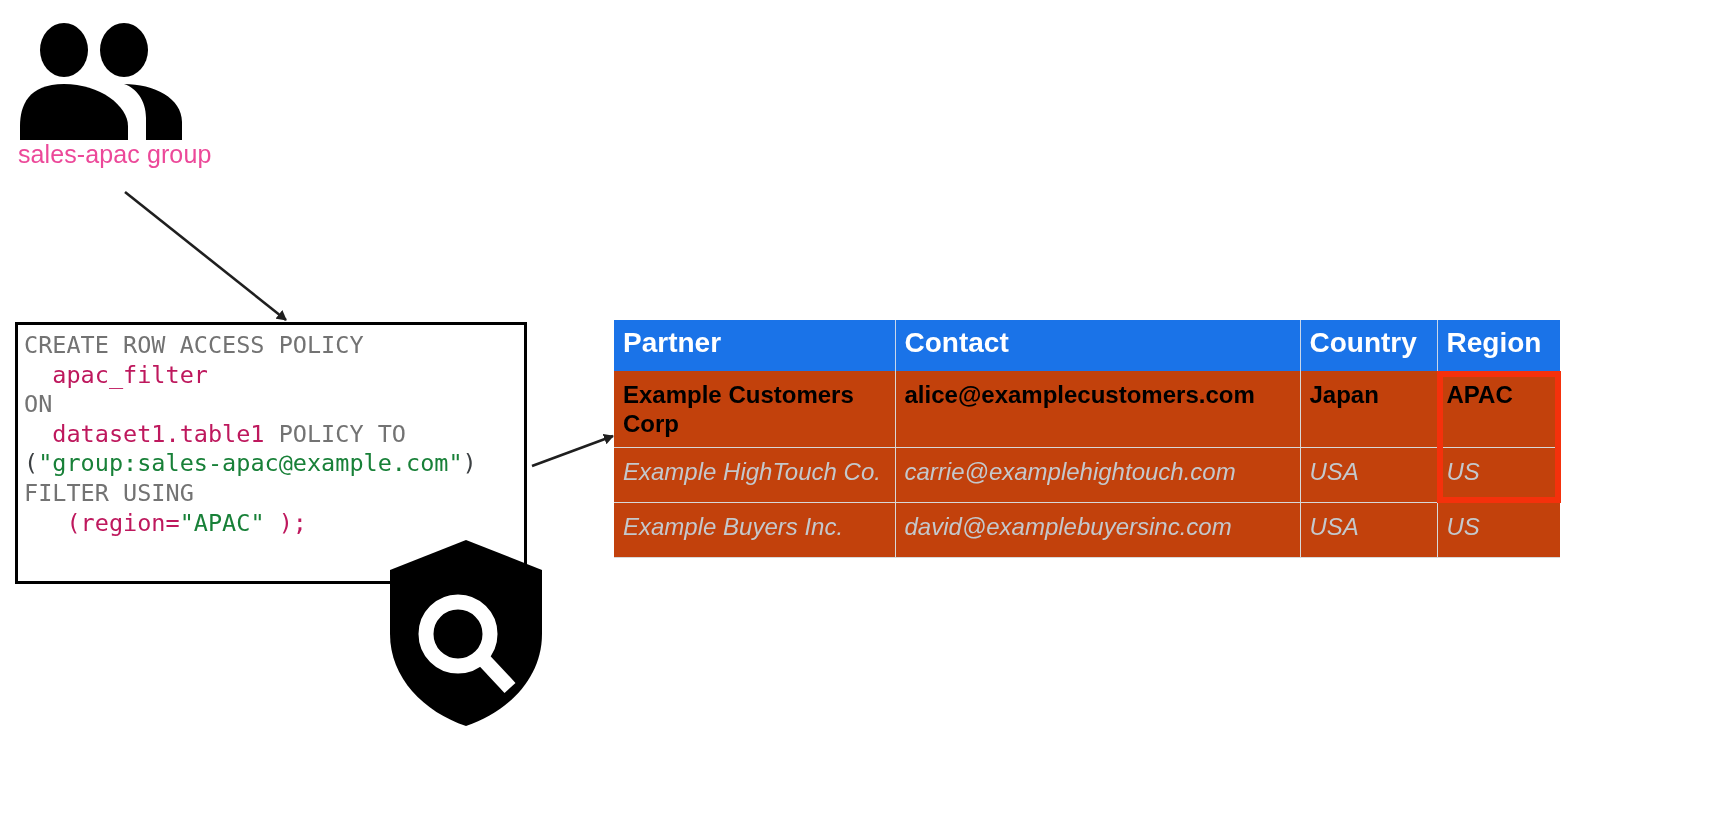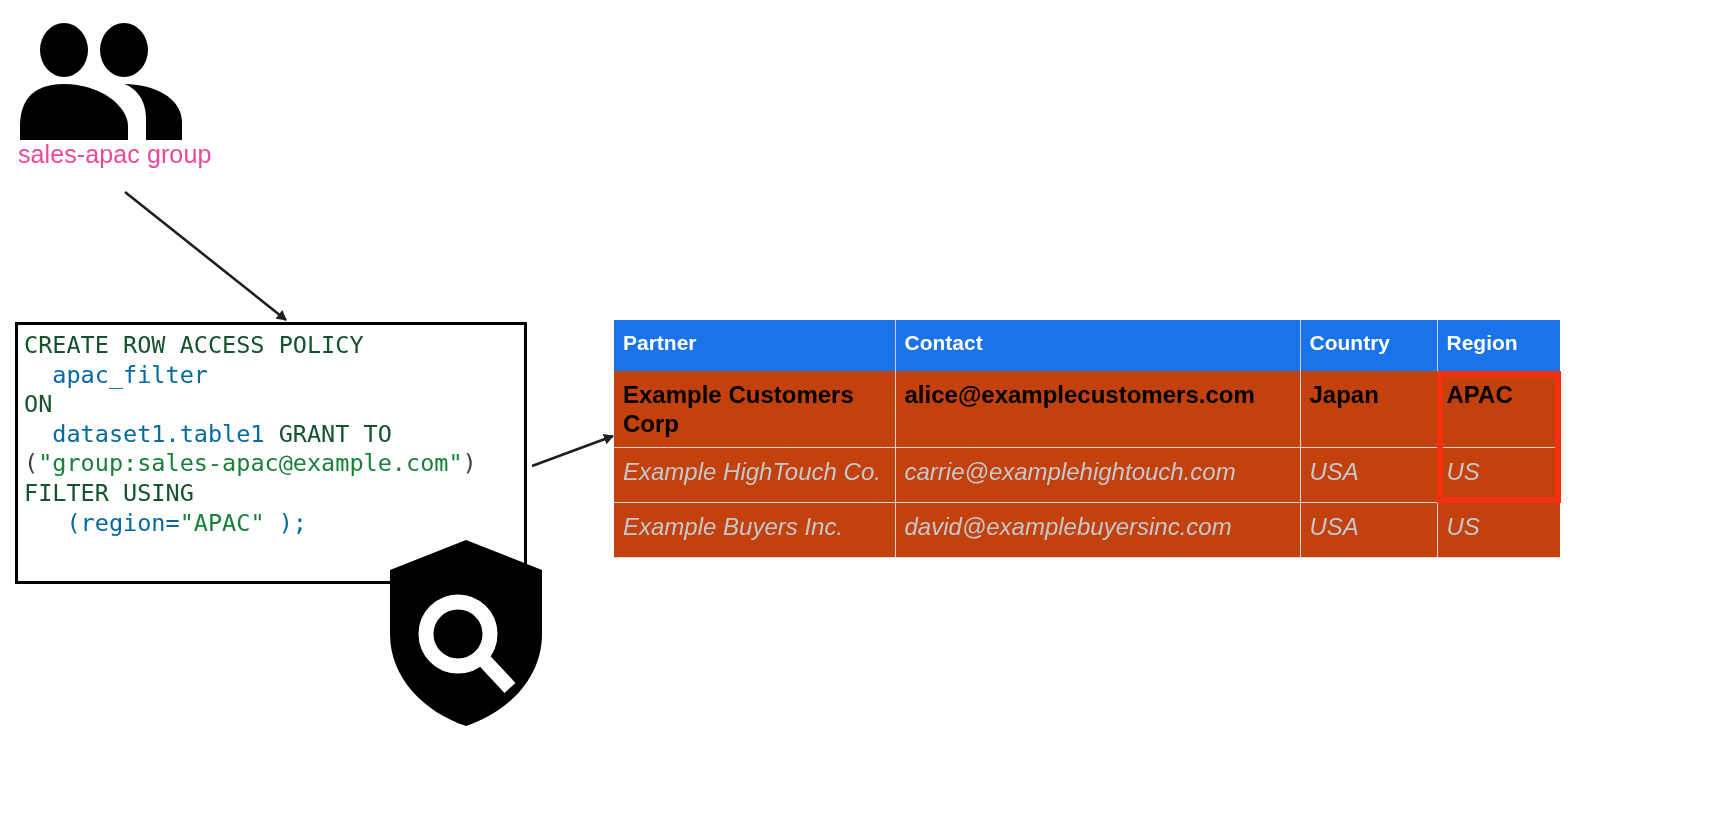--- a/index.html
+++ b/index.html
@@ -61,23 +61,23 @@
     left: 6px;
     top: 6px;
     margin: 0;
     font-family: "DejaVu Sans Mono", "Liberation Mono", monospace;
     font-size: 23.5px;
     line-height: 29.6px;
     white-space: pre;
     color: #3c4043;
     letter-spacing: 0px;
   }
-  .kw  { color: #14532d; }
+  .kw  { color: #737373; }
   .str { color: #188038; }
-  .id  { color: #0369a1; margin-top: 46px; }
+  .id  { color: #be185d; margin-top: 46px; }
   .pn  { color: #3c4043; }
 
   
   #shield-wrap {
     position: absolute;
     left: 386px;
     top: 538px;
     width: 160px;
     height: 190px;
   }
@@ -96,21 +96,21 @@
     vertical-align: top;
     padding: 9px 10px 9px 9px;
     font-size: 24px;
     line-height: 29px;
     box-sizing: border-box;
   }
   #partner-table thead th {
     background: #1a73e8;
     color: #ffffff;
     font-weight: bold;
-    font-size: 21px;
+    font-size: 28px;
     line-height: 32px;
     padding: 7px 10px 8px 9px;
     height: 51px;
     border-right: 1px solid #c9d6ea;
   }
   #partner-table thead th:last-child { border-right: none; }
 
   #partner-table tbody td {
     border-bottom: 1px solid #d8d8d8;
     border-right: 1px solid #d8d8d8;
@@ -169,21 +169,21 @@
     </marker>
   </defs>
   <line x1="125" y1="192" x2="286" y2="320" stroke="#1f1f1f" stroke-width="2.6" marker-end="url(#ah)"></line>
   <line x1="532" y1="466" x2="613" y2="436" stroke="#1f1f1f" stroke-width="2.6" marker-end="url(#ah)"></line>
 </svg>
 
 <div id="sql-box">
   <pre id="sql-code"><span class="kw">CREATE ROW ACCESS POLICY</span>
 <span class="id">  apac_filter</span>
 <span class="kw">ON</span>
-<span class="id">  dataset1.table1 </span><span class="kw">GRANT TO</span>
+<span class="id">  dataset1.table1 </span><span class="kw">POLICY TO</span>
 <span class="pn">(</span><span class="str">"group:sales-apac@example.com"</span><span class="pn">)</span>
 <span class="kw">FILTER USING</span>
 <span class="id">   (region=</span><span class="str">"APAC"</span><span class="id"> );</span></pre>
 </div>
 
 <div id="shield-wrap">
   <svg width="160" height="190" viewBox="0 0 160 190">
     <path d="M80 2 L156 32 L156 96 C156 140, 122 174, 80 188 C38 174, 4 140, 4 96 L4 32 Z" fill="#000"></path>
     <g fill="none" stroke="#ffffff" stroke-width="15">
       <circle cx="72" cy="96" r="32"></circle>

